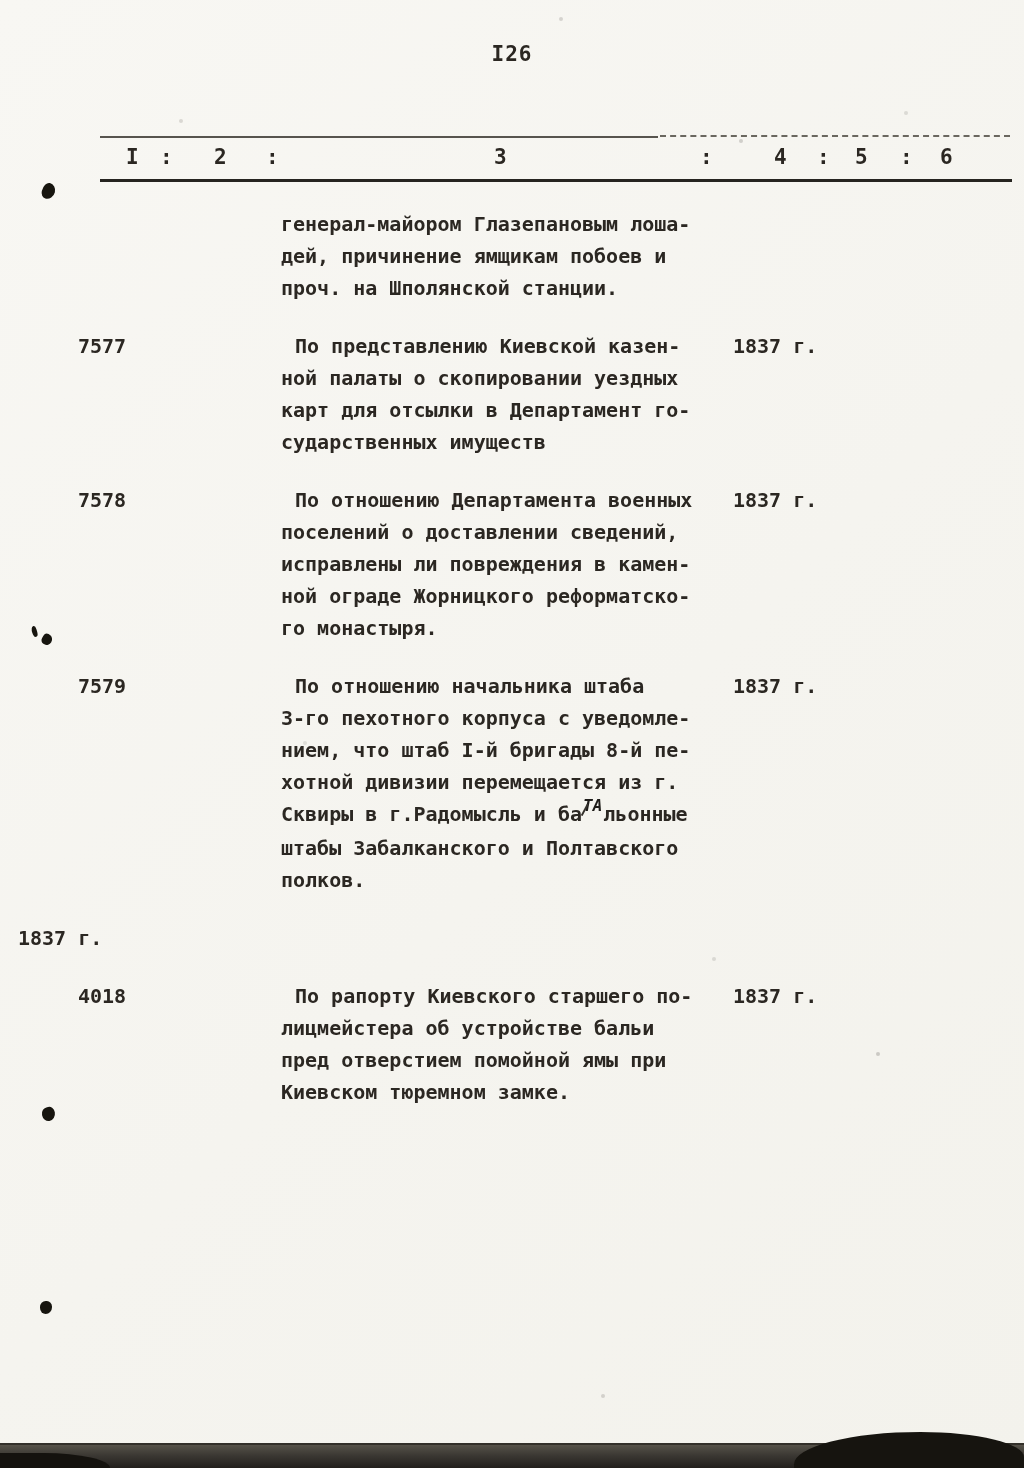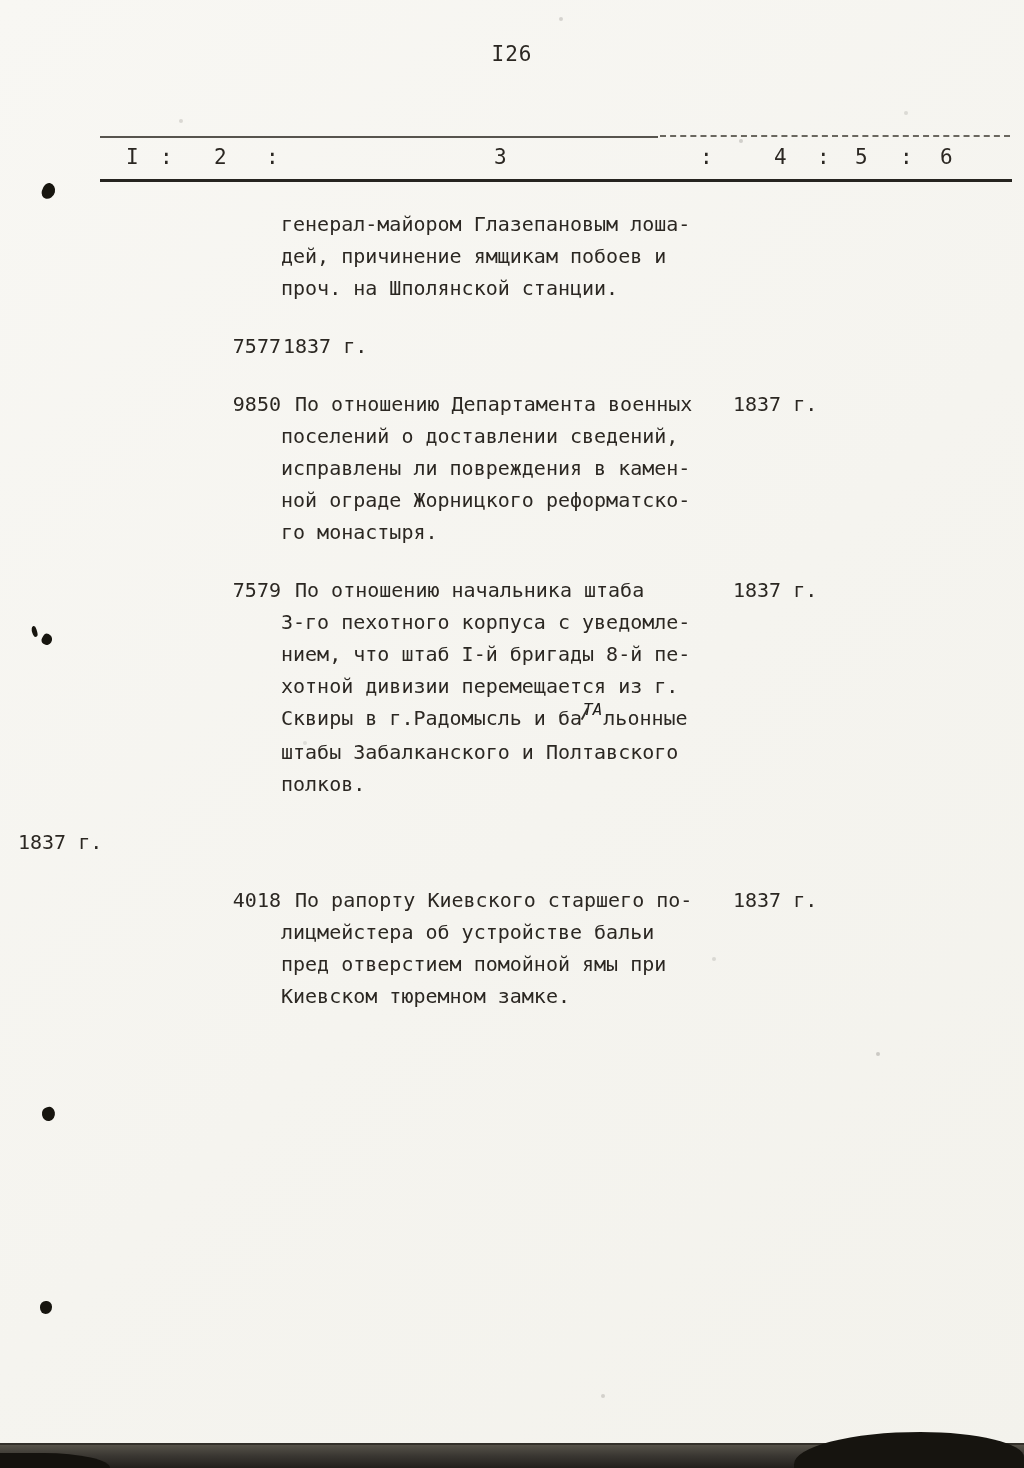--- a/index.html
+++ b/index.html
@@ -7,20 +7,21 @@
   body {
     font-family: "DejaVu Sans Mono", "Liberation Mono", monospace;
     background: #f7f6f1;
   }
   .page {
     position: relative;
     width: 1024px;
     height: 1468px;
     background: linear-gradient(135deg, #f8f7f3 0%, #f5f4ef 55%, #f3f2ec 100%);
     color: #2b2722;
+    font-weight: bold;
   }
   .page-number {
     position: absolute;
     top: 42px; left: 0; right: 0;
     text-align: center;
     font-size: 21px;
     letter-spacing: 1px;
   }
   .rule-top {
     position: absolute;
@@ -66,21 +67,20 @@
   .entry {
     display: grid;
     grid-template-columns: 265px 450px 1fr;
     margin-bottom: 26px;
     font-size: 20px;
     line-height: 32px;
   }
   .entry .num {
     padding-left: 62px;
     white-space: nowrap;
-    text-align: right;
   }
   .entry .txt {
     white-space: nowrap;
   }
   .entry.numbered .txt { text-indent: 14px; }
   .entry .year {
     white-space: nowrap;
     padding-left: 2px;
   }
   .ins {
@@ -182,24 +182,25 @@
   <div class="rule-mid"></div>
 
   <div class="entries">
       <div class="entry">
         <div class="num"></div>
         <div class="txt">генерал-майором Глазепановым лоша-<br>дей, причинение ямщикам побоев и<br>проч. на Шполянской станции.</div>
         <div class="year"></div>
       </div>
       <div class="entry numbered">
         <div class="num">7577</div>
-        <div class="year">1837 г.</div>
-      </div>
-      <div class="entry numbered">
-        <div class="num">9850</div>
+        <div class="txt">По представлению Киевской казен-<br>ной палаты о скопировании уездных<br>карт для отсылки в Департамент го-<br>сударственных имуществ</div>
+        <div class="year">1837 г.</div>
+      </div>
+      <div class="entry numbered">
+        <div class="num">7578</div>
         <div class="txt">По отношению Департамента военных<br>поселений о доставлении сведений,<br>исправлены ли повреждения в камен-<br>ной ограде Жорницкого реформатско-<br>го монастыря.</div>
         <div class="year">1837 г.</div>
       </div>
       <div class="entry numbered">
         <div class="num">7579</div>
         <div class="txt">По отношению начальника штаба<br>3-го пехотного корпуса с уведомле-<br>нием, что штаб I-й бригады 8-й пе-<br>хотной дивизии перемещается из г.<br>Сквиры в г.Радомысль и ба<span class="ins">ТА</span>льонные<br>штабы Забалканского и Полтавского<br>полков.</div>
         <div class="year">1837 г.</div>
       </div>
       <div class="entry numbered">
         <div class="year">1837 г.</div>

